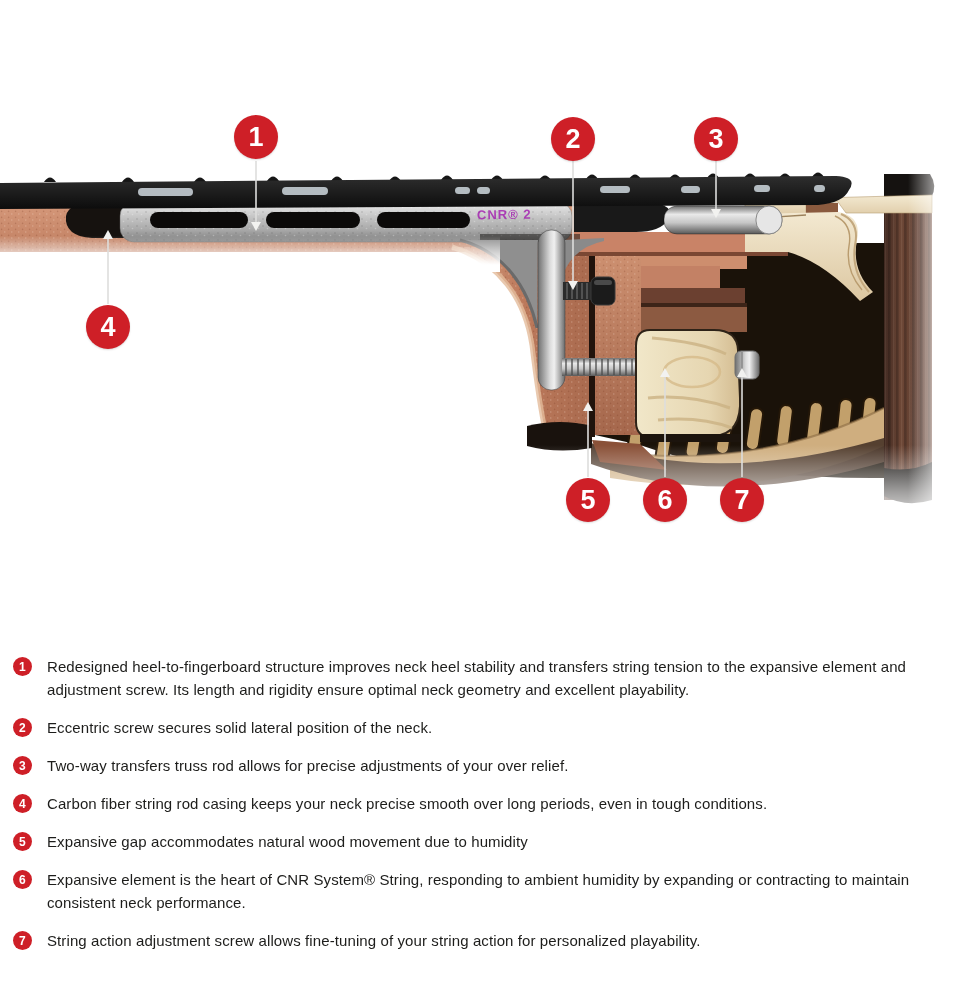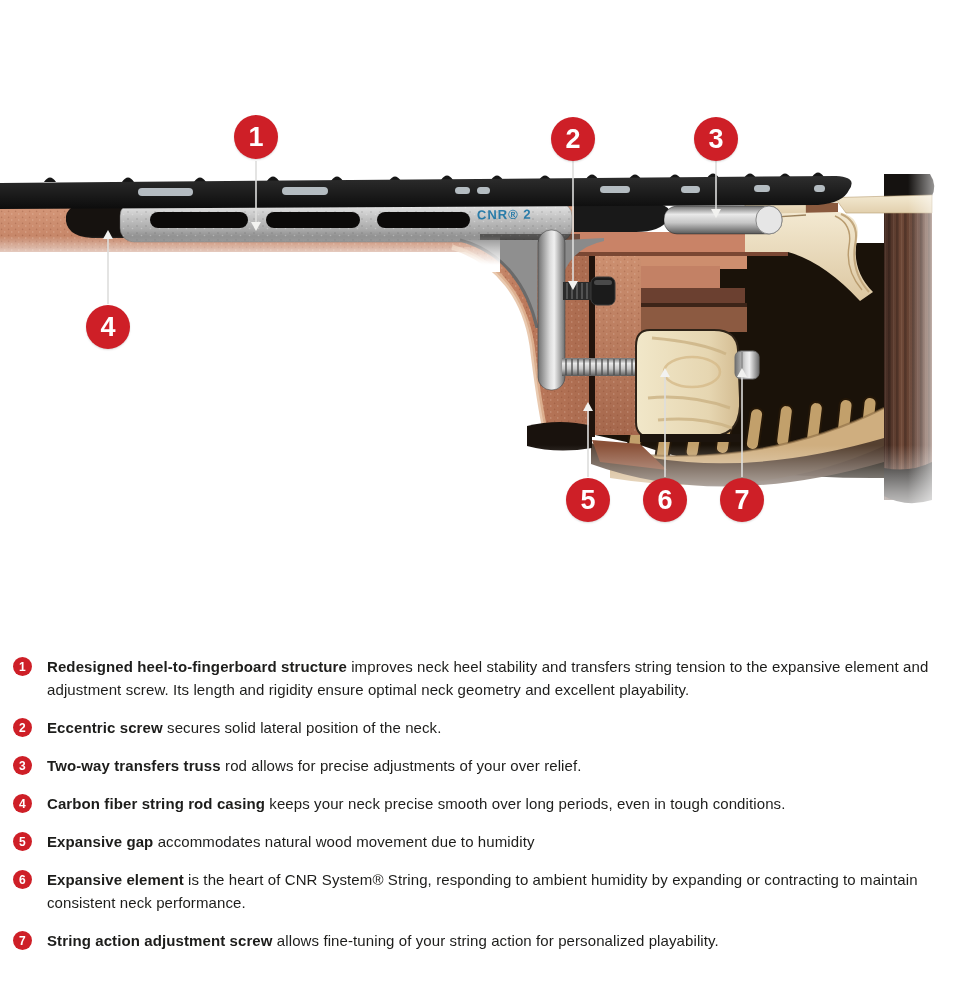--- a/index.html
+++ b/index.html
@@ -1,31 +1,31 @@
 <!DOCTYPE html>
 <html><head>
 <meta charset="utf-8">
 <style>
   html,body{margin:0;padding:0;background:#fff;}
   body{font-family:"Liberation Sans", sans-serif; color:#1d1d1b;}
   .page{position:relative;width:966px;height:1003px;background:#fff;overflow:hidden;}
   .photo{position:absolute;left:0;top:0;width:966px;height:620px;}
   .photo svg{position:absolute;left:0;top:0;}
   .engraving{position:absolute;left:477px;top:207px;font-size:13px;font-weight:bold;
-    color:#0369a1;opacity:.8;letter-spacing:1px;transform:rotate(-1deg);white-space:nowrap;}
+    color:#a21caf;opacity:.8;letter-spacing:1px;transform:rotate(-1deg);white-space:nowrap;}
   .callout{position:absolute;width:44px;height:44px;border-radius:50%;background:#ce1f27;
     display:flex;align-items:center;justify-content:center;box-shadow:0 1px 2px rgba(0,0,0,.15);}
   .callout .cnum{color:#fff;font-weight:bold;font-size:27px;line-height:1;}
   .c1{left:234px;top:115px;} .c2{left:551px;top:117px;} .c3{left:694px;top:117px;}
   .c4{left:86px;top:305px;} .c5{left:566px;top:478px;} .c6{left:643px;top:478px;}
   .c7{left:720px;top:478px;}
   .legend{position:absolute;left:0;top:655px;width:966px;}
   .item{position:relative;padding-left:47px;margin-bottom:15px;font-size:15px;
     line-height:23px;max-width:945px;letter-spacing:.1px;}
-  .item b{font-weight:bold;}
+  .item b{font-weight:normal;}
   .bullet{position:absolute;left:13px;top:2px;width:19px;height:19px;border-radius:50%;
     background:#ce1f27;color:#fff;font-size:12px;font-weight:bold;display:flex;
     align-items:center;justify-content:center;line-height:1;}
   .l2{display:block;}
 </style>
 </head>
 <body>
 
 <div class="page">
 

